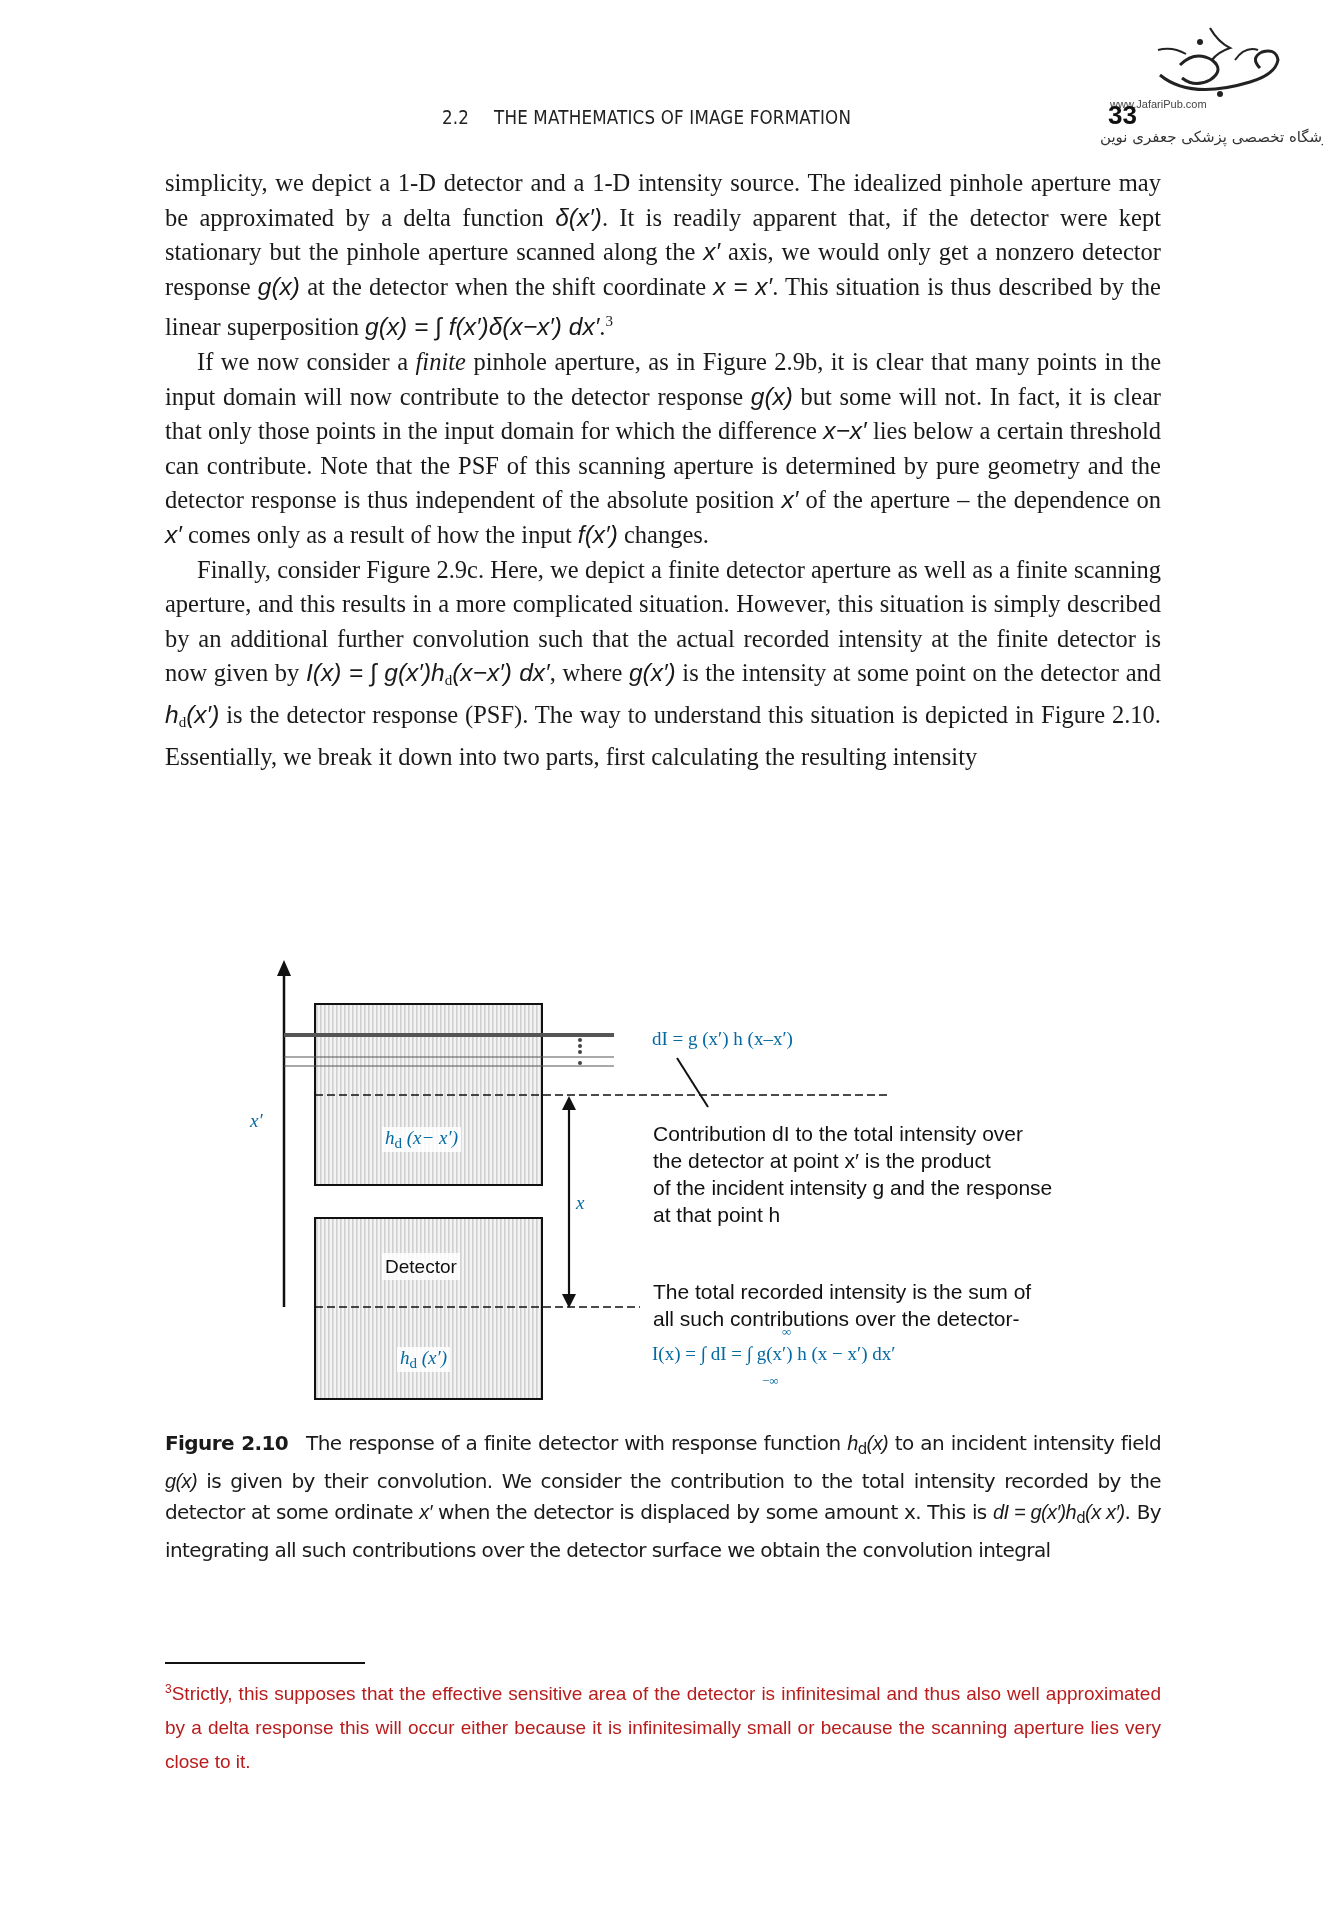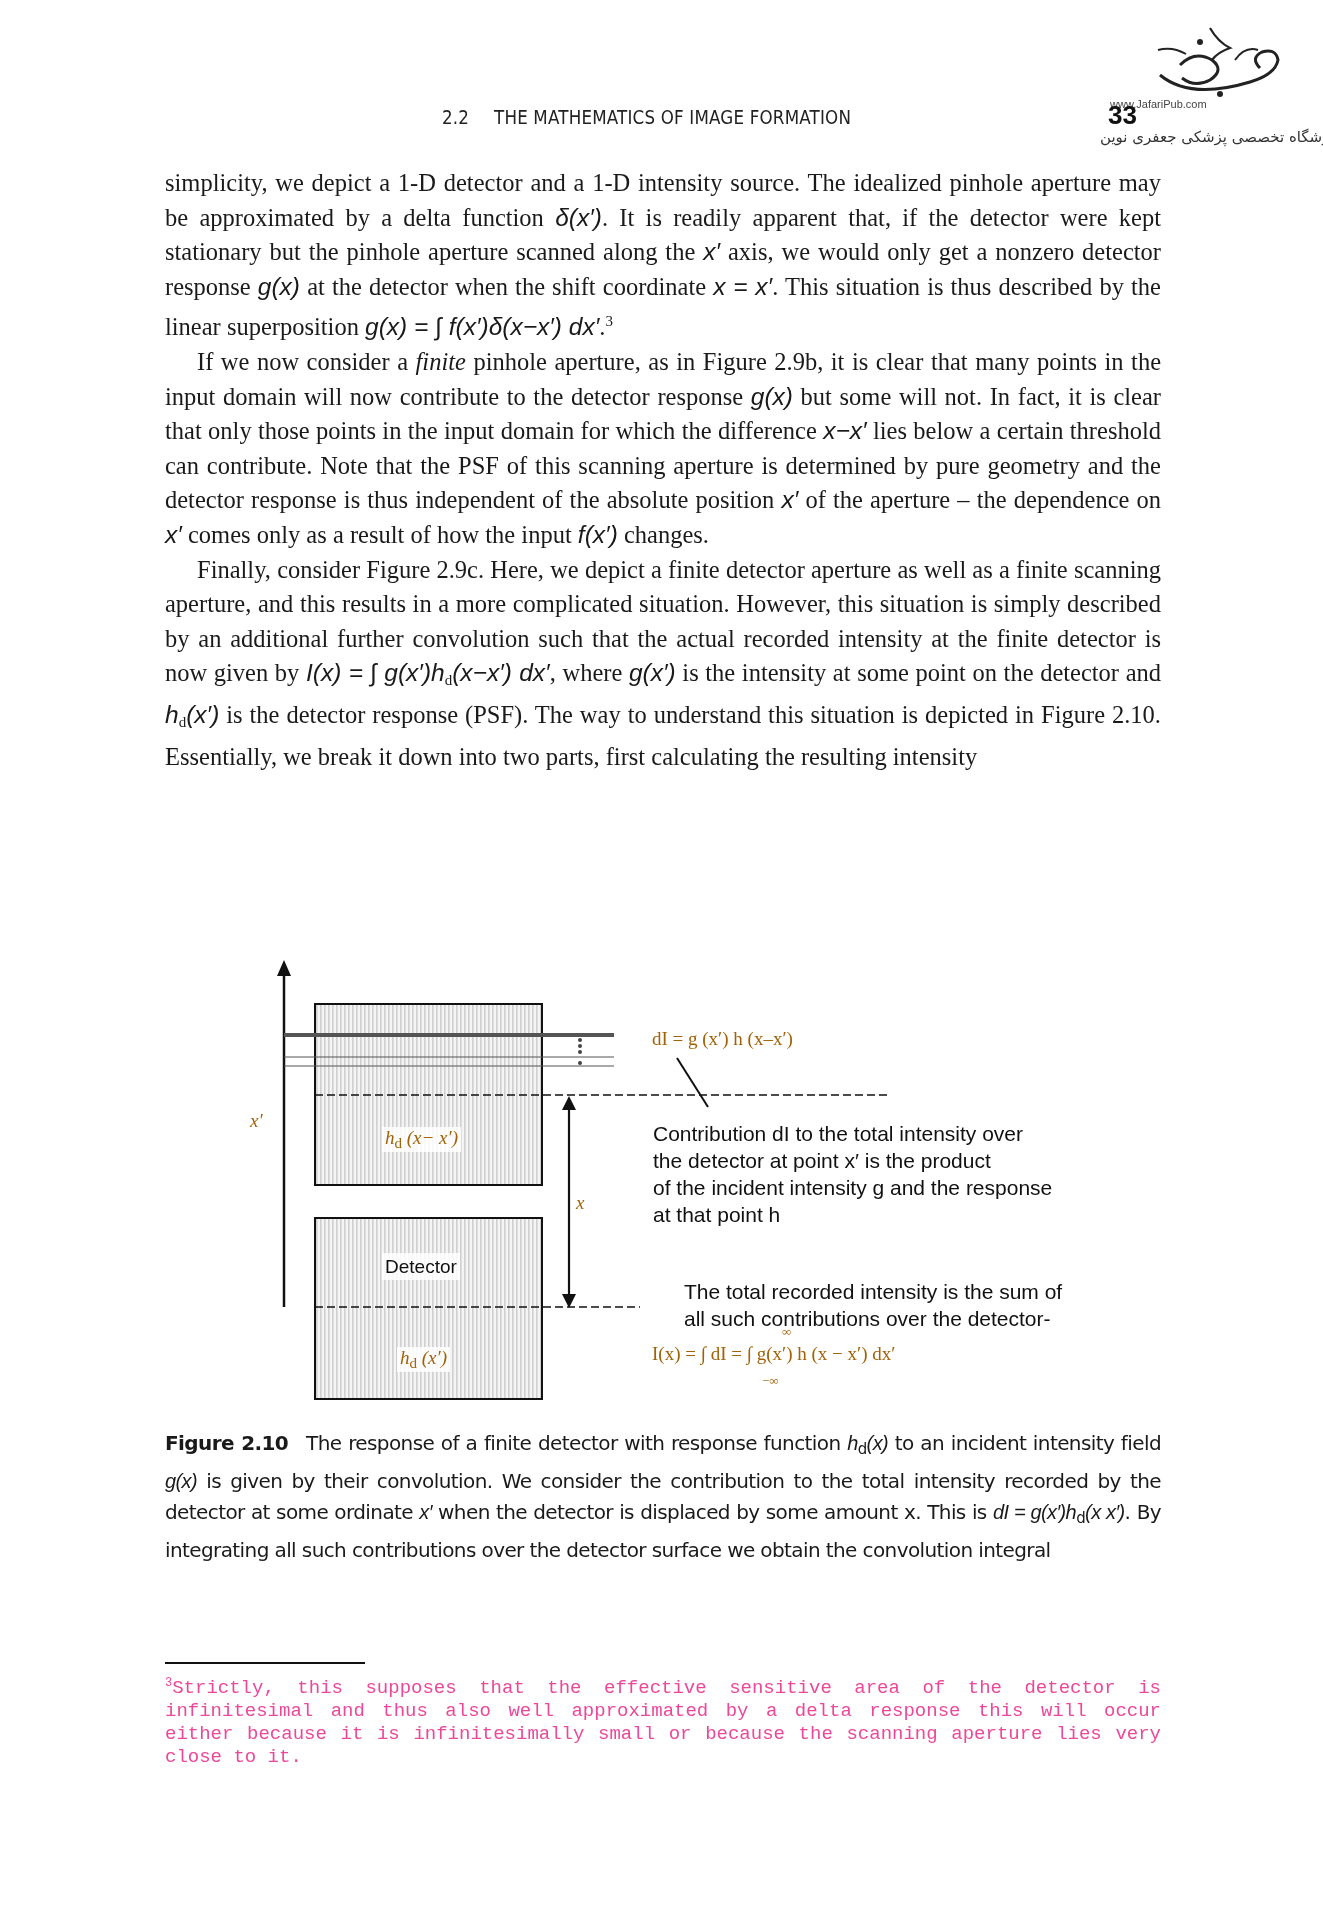--- a/index.html
+++ b/index.html
@@ -17,31 +17,31 @@
   
   .body { position: absolute; left: 165px; width: 996px; font-family: "Liberation Serif", serif; font-size: 24.5px; line-height: 34.6px; text-align: justify; color: #1a1a1a; }
   .body p { margin: 0; }
   .body p.indent { text-indent: 32px; }
   .sup { font-size: 15px; vertical-align: 9px; }
   .sub { font-size: 15px; vertical-align: -4px; font-style: normal; }
 
   
   .figure { position: absolute; left: 0; top: 0; width: 1323px; height: 1922px; pointer-events: none; }
   .figure svg { position: absolute; left: 0; top: 0; }
-  .fig-label { position: absolute; font-family: "Liberation Serif", serif; font-style: italic; font-size: 19px; color: #a16207; }
+  .fig-label { position: absolute; font-family: "Liberation Serif", serif; font-style: italic; font-size: 19px; color: #0369a1; }
   .fig-text { position: absolute; font-family: "Liberation Sans", sans-serif; font-size: 21px; line-height: 27px; color: #111; white-space: nowrap; }
   .box-label { position: absolute; background: rgba(255,255,255,0.85); padding: 0 3px; }
 
   
   .caption { position: absolute; left: 165px; top: 1428px; width: 996px; font-family: "DejaVu Sans", sans-serif; font-size: 20px; line-height: 31.5px; text-align: justify; transform-origin: left top; color: #1a1a1a; letter-spacing: -0.6px; }
   .caption .fig-num { font-weight: bold; margin-right: 18px; }
 
   
   .fn-rule { position: absolute; left: 165px; top: 1662px; width: 200px; height: 0; border-top: 2px solid #111; }
-  .footnote { position: absolute; left: 165px; top: 1672px; width: 996px; font-family: Liberation Mono, monospace; font-size: 19px; line-height: 23px; text-align: justify; color: #ec4899; }
+  .footnote { position: absolute; left: 165px; top: 1672px; width: 996px; font-family: Liberation Sans, sans-serif; font-size: 19px; line-height: 34px; text-align: justify; color: #b91c1c; }
   .footnote .fn-mark { font-size: 12px; vertical-align: 7px; }
 </style>
 </head>
 <body>
 
 <div class="running-head">
   <span class="num">2.2</span>
   <span>THE MATHEMATICS OF IMAGE FORMATION</span>
 </div>
 <div class="watermark">
@@ -110,21 +110,21 @@
 
   <div class="fig-label" style="left:652px; top:1028px; font-style:normal;">dI = g (x′) h (x–x′)</div>
 
   <div class="fig-text" style="left:653px; top:1120px;">
     <div>Contribution dI to the total intensity over</div>
     <div>the detector at point x′ is the product</div>
     <div>of the incident intensity g and the response</div>
     <div>at that point h</div>
   </div>
 
-  <div class="fig-text" style="left:684px; top:1278px;">
+  <div class="fig-text" style="left:653px; top:1278px;">
     <div>The total recorded intensity is the sum of</div>
     <div>all such contributions over the detector-</div>
   </div>
   <div class="fig-label" style="left:782px; top:1324px; font-size:13px; font-style:normal;">∞</div>
   <div class="fig-label" style="left:652px; top:1343px; font-style:normal;">I(x) = ∫ dI = ∫ g(x′) h (x − x′) dx′</div>
   <div class="fig-label" style="left:762px; top:1373px; font-size:13px; font-style:normal;">−∞</div>
 </div>
 
 <div class="caption">
   <span class="fig-num">Figure 2.10</span><span>The response of a finite detector with response function </span><span class="math">h</span><span class="sub">d</span><span class="math">(x)</span><span> to an incident intensity field </span><span class="math">g(x)</span><span> is given by their convolution. We consider the contribution to the total intensity recorded by the detector at some ordinate </span><span class="math">x′</span><span> when the detector is displaced by some amount x. This is </span><span class="math">dI = g(x′)h</span><span class="sub">d</span><span class="math">(x  x′)</span><span>. By integrating all such contributions over the detector surface we obtain the convolution integral</span>

